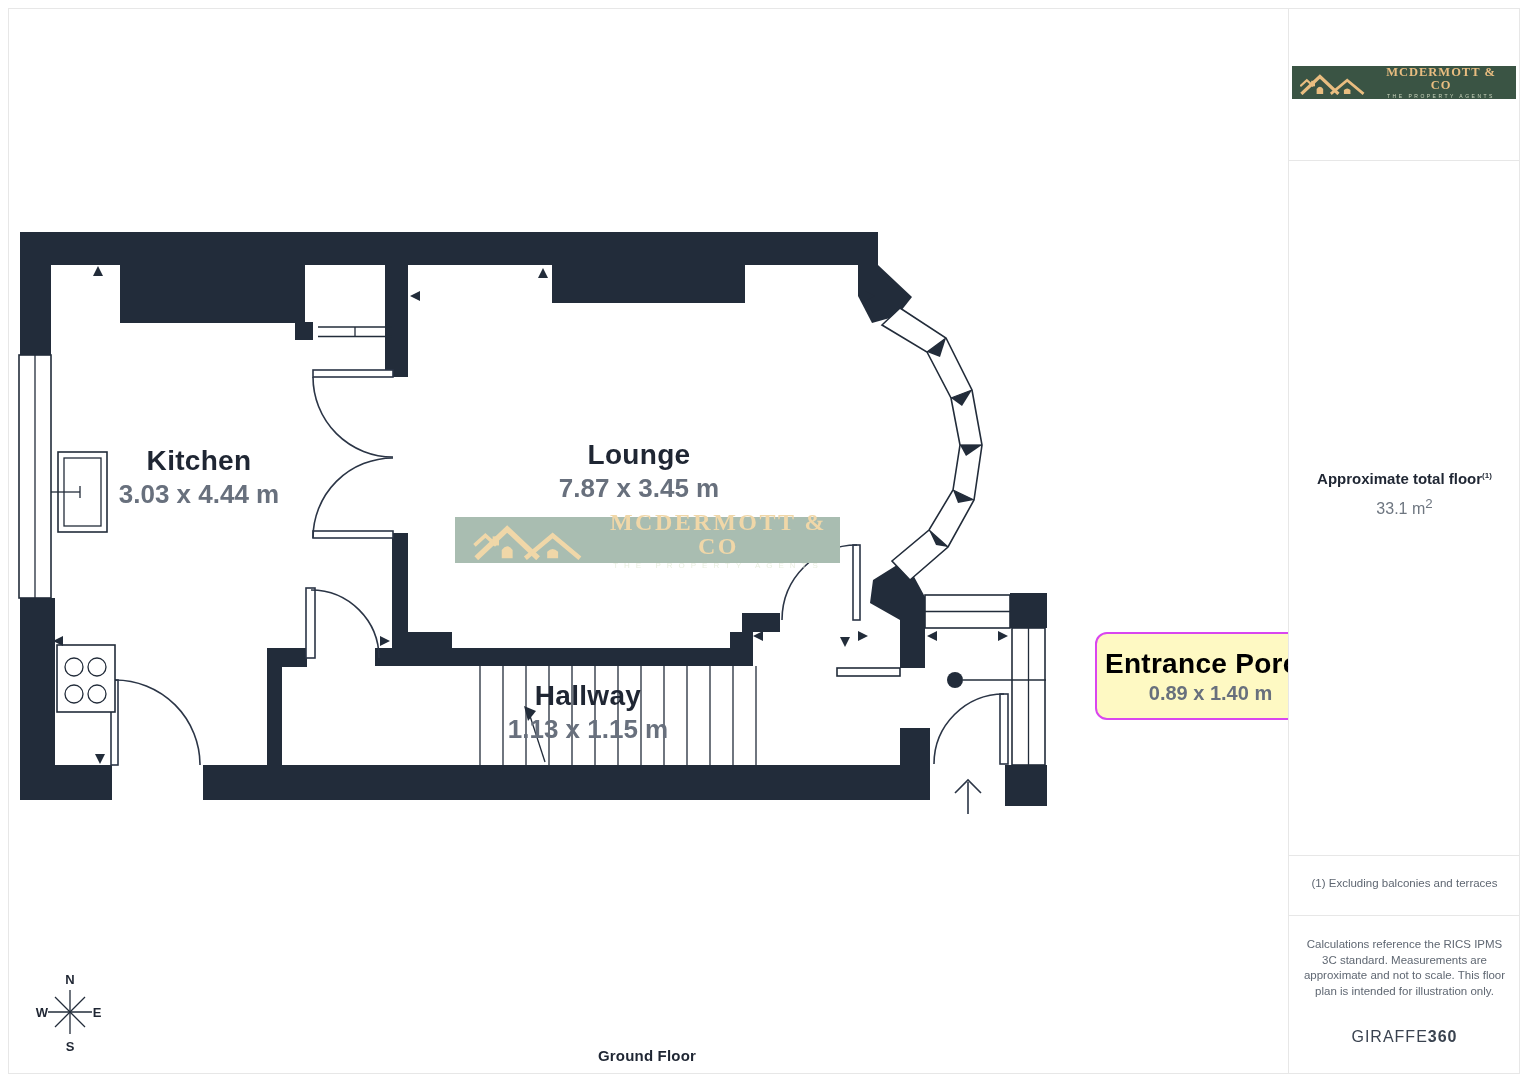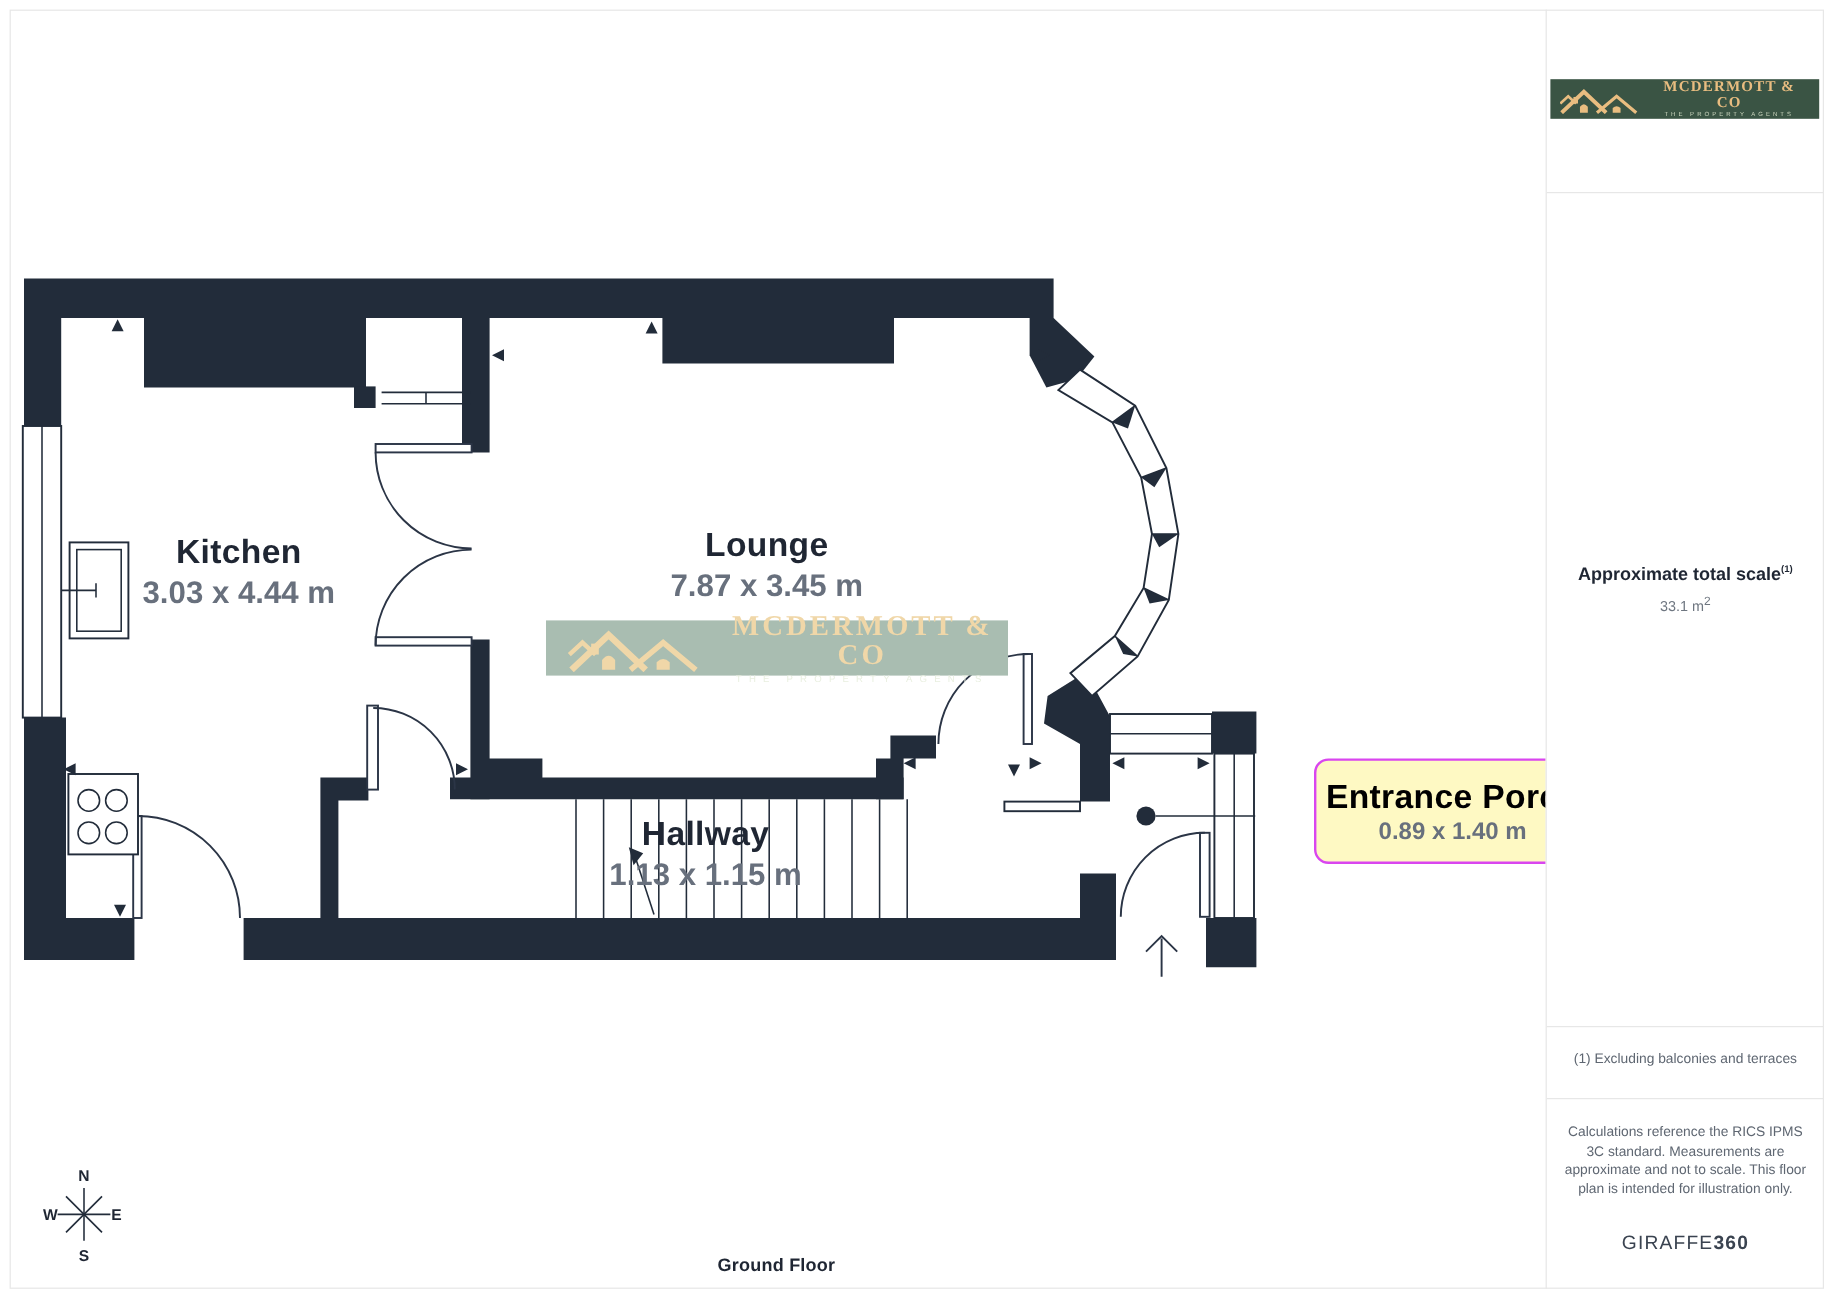--- a/index.html
+++ b/index.html
@@ -40,21 +40,21 @@
   
   .sidebar{position:absolute;left:1288px;top:8px;width:232px;height:1066px;background:#fff;border-left:1px solid #e7e7e7}
   .sb-divider{position:absolute;left:1289px;width:231px;border-top:1px solid #e7e7e7;height:0}
   .sb-banner{position:absolute;left:1292px;top:66px;width:224px;height:33px;background:var(--logo_green);
     display:flex;align-items:center;padding:0 8px;gap:8px}
   .sb-name{font-family:"Liberation Serif",serif;font-weight:700;font-size:12.5px;letter-spacing:1px;color:var(--logo_gold);line-height:1}
   .sb-tag{font-size:5px;letter-spacing:2.5px;color:#ccd6bf;margin-top:2px}
   .sb-area{position:absolute;left:1289px;top:470px;width:231px;text-align:center;color:#1f2633}
   .sb-area-label{font-weight:700;font-size:15px}
   .sb-area-label sup{font-size:8px}
-  .sb-area-value{font-size:12px;color:#6e7680;margin-top:9px}
+  .sb-area-value{font-size:16px;color:#6e7680;margin-top:9px}
   .sb-footnote{position:absolute;left:1289px;top:877px;width:231px;text-align:center;font-size:11.5px;color:#5f6772}
   .sb-disclaimer{position:absolute;left:1299px;top:937px;width:211px;text-align:center;font-size:11.5px;
     line-height:1.35;color:#5f6772}
   .sb-brand{position:absolute;left:1289px;top:1028px;width:231px;text-align:center;font-size:16px;
     letter-spacing:1px;color:#3a4350}
   .sb-brand b{font-weight:700}
 </style>
 </head>
 <body>
 
@@ -257,21 +257,21 @@
     </svg>
     <div style="flex:1;text-align:center">
       <div class="sb-name">MCDERMOTT &amp; CO</div>
       <div class="sb-tag">THE PROPERTY AGENTS</div>
     </div>
   </div>
 
   <div class="sb-divider" style="top:160px"></div>
 
   <div class="sb-area">
-    <div class="sb-area-label"><span>Approximate total scale</span><sup>(1)</sup></div>
+    <div class="sb-area-label"><span>Approximate total floor</span><sup>(1)</sup></div>
     <div class="sb-area-value"><span>33.1 m</span><sup>2</sup></div>
   </div>
 
   <div class="sb-divider" style="top:855px"></div>
 
   <div class="sb-footnote">(1) Excluding balconies and terraces</div>
 
   <div class="sb-divider" style="top:915px"></div>
 
   <div class="sb-disclaimer">Calculations reference the RICS IPMS 3C standard. Measurements are approximate and not to scale. This floor plan is intended for illustration only.</div>

